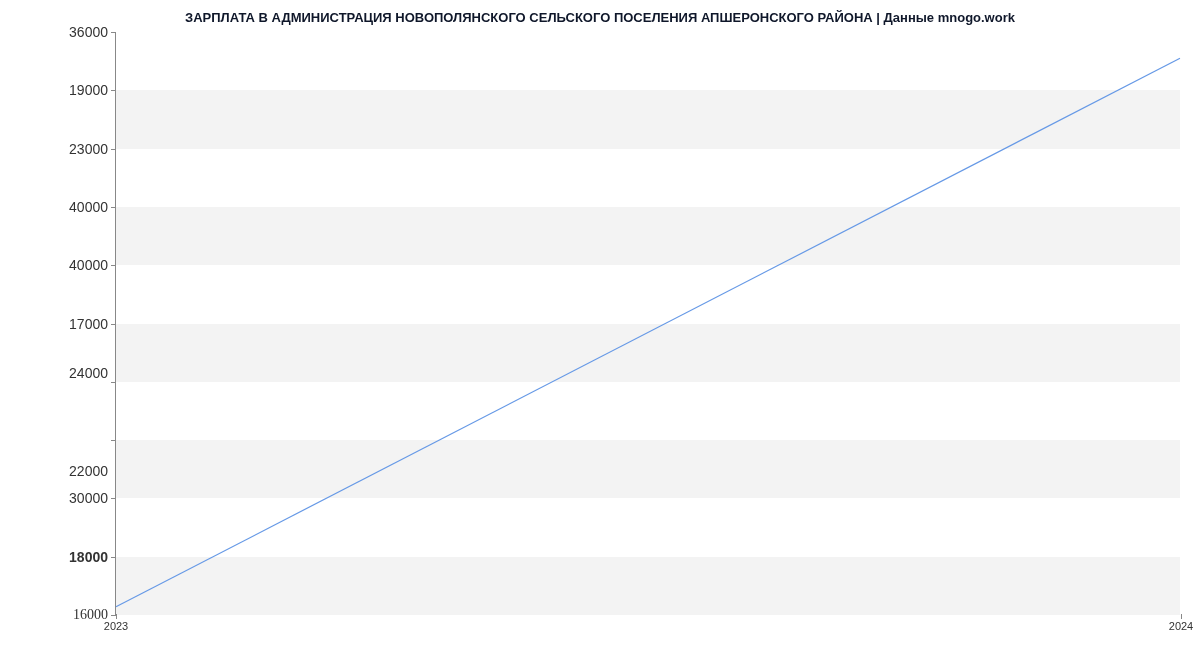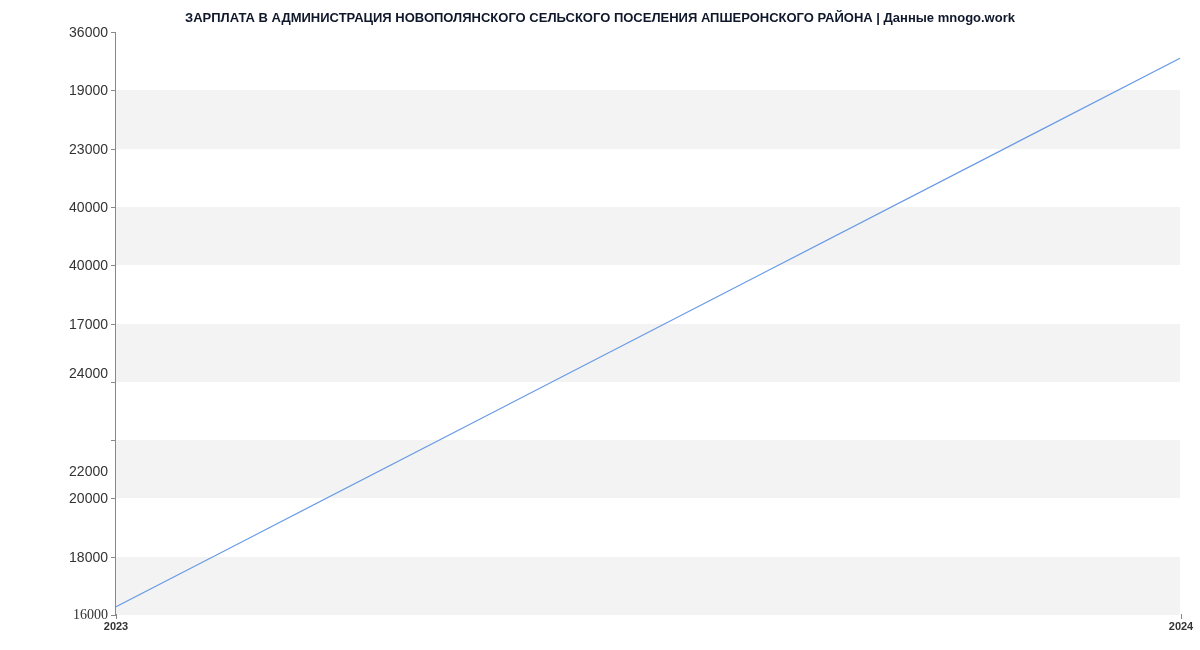--- a/index.html
+++ b/index.html
@@ -50,21 +50,20 @@
       width: 5px;
       height: 1px;
       background: #888;
     }
     .x-tick {
       position: absolute;
       bottom: -18px;
       font-size: 11px;
       color: #333;
       transform: translateX(-50%);
-      font-weight: bold;
     }
     .x-tick-mark {
       position: absolute;
       bottom: -5px;
       width: 1px;
       height: 5px;
       background: #888;
     }
     .data-line {
       position: absolute;
@@ -101,22 +100,22 @@
     <div class="y-tick-mark" style="top: 116.6px;"></div>
     <div class="y-tick-mark" style="top: 58.3px;"></div>
     <div class="y-tick-mark" style="top: 0px;"></div>
     <div class="x-tick-mark" style="left: 0px;"></div>
     <div class="x-tick" style="left: 0px;">2023</div>
     <div class="x-tick-mark" style="left: 1065px;"></div>
     <div class="x-tick" style="left: 1065px;">2024</div>
   </div>
 
 <div class="y-tick" style="top: 615px; font-family: Liberation Serif, serif;">16000</div>
-<div class="y-tick" style="top: 556.7px;">18000</div>
-<div class="y-tick" style="top: 498.4px;">20000</div>
+<div class="y-tick" style="top: 556.7px; font-weight: bold;">18000</div>
+<div class="y-tick" style="top: 498.4px;">30000</div>
 <div class="y-tick" style="top: 458px; margin-top: 13px;">22000</div>
 <div class="y-tick" style="top: 373px;">24000</div>
 <div class="y-tick" style="top: 323.5px;">17000</div>
 <div class="y-tick" style="top: 265.2px;">40000</div>
 <div class="y-tick" style="top: 206.9px;">40000</div>
 <div class="y-tick" style="top: 148.6px;">23000</div>
 <div class="y-tick" style="top: 90.3px;">19000</div>
 <div class="y-tick" style="top: 32px;">36000</div>
 
 </body></html>

